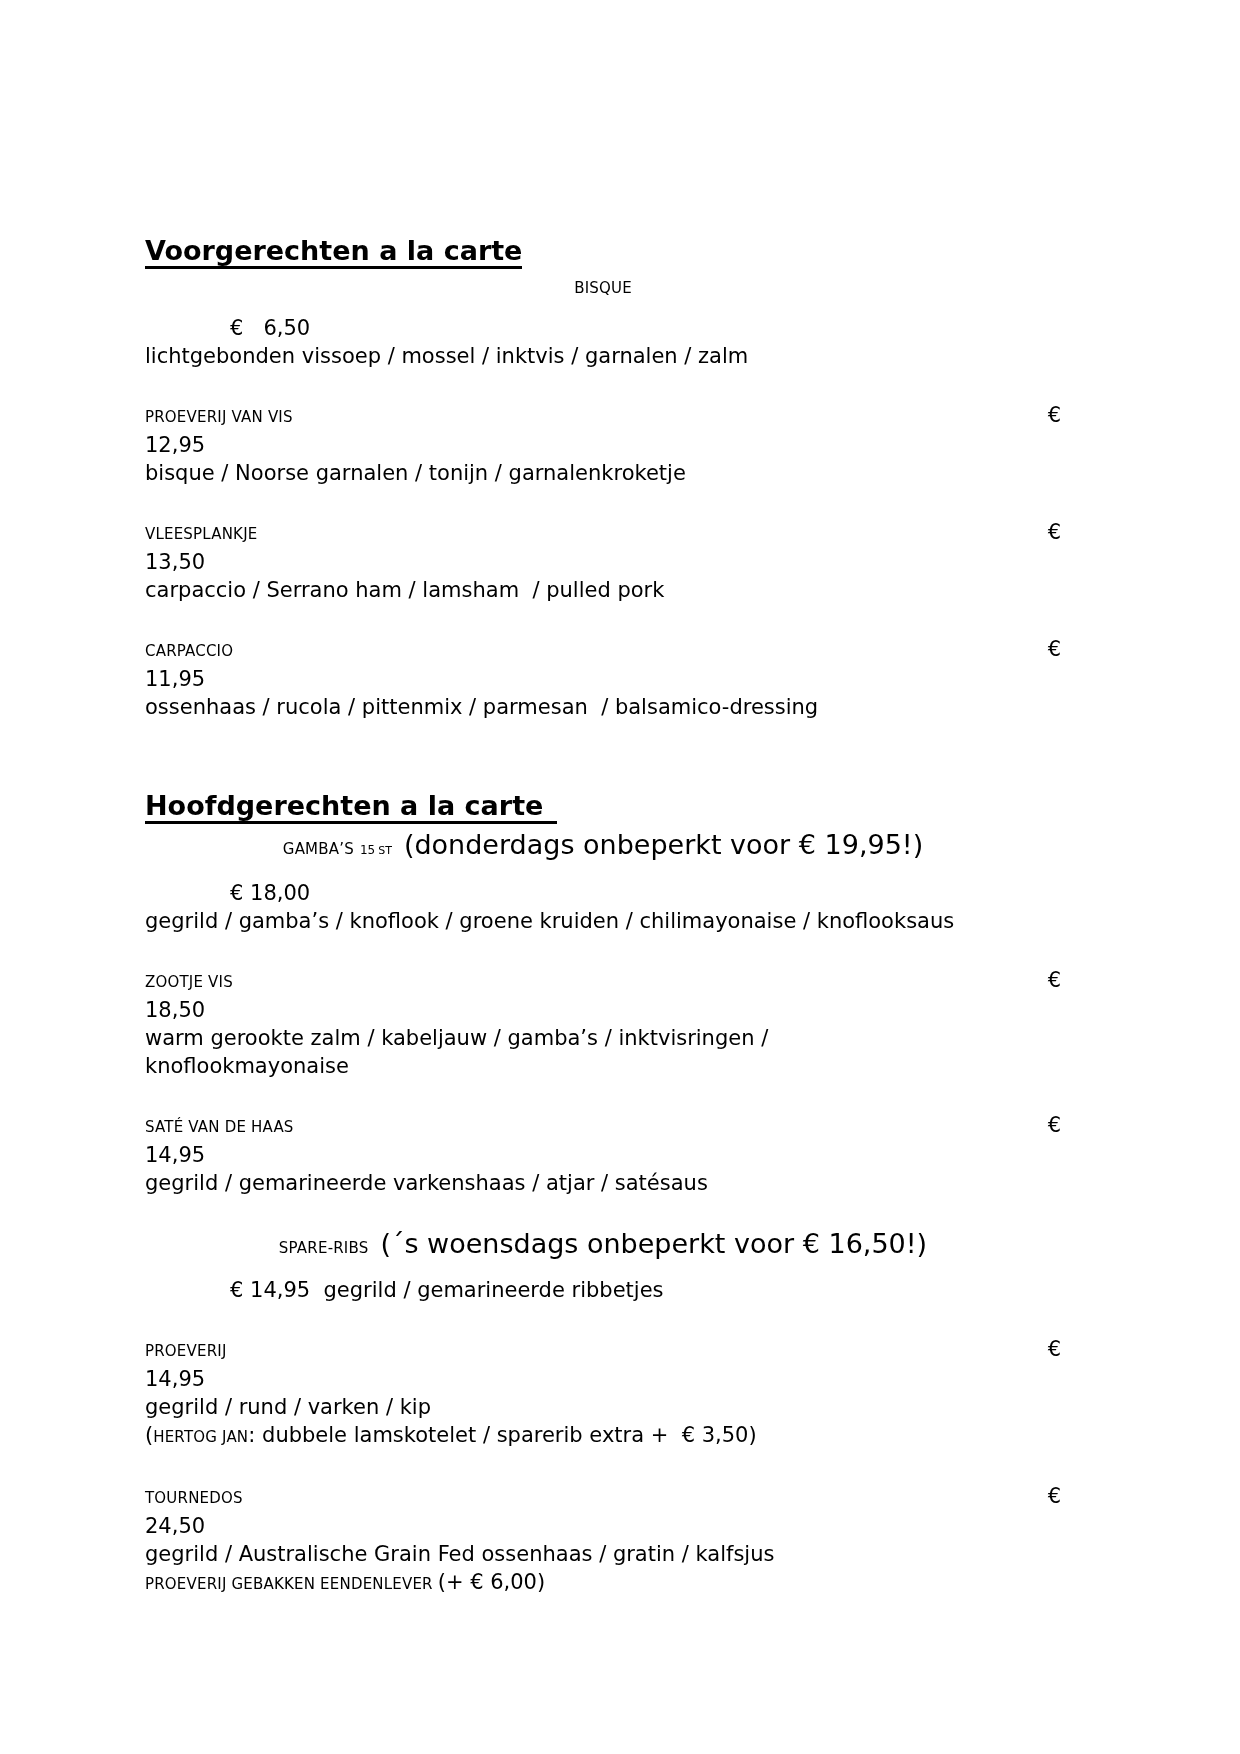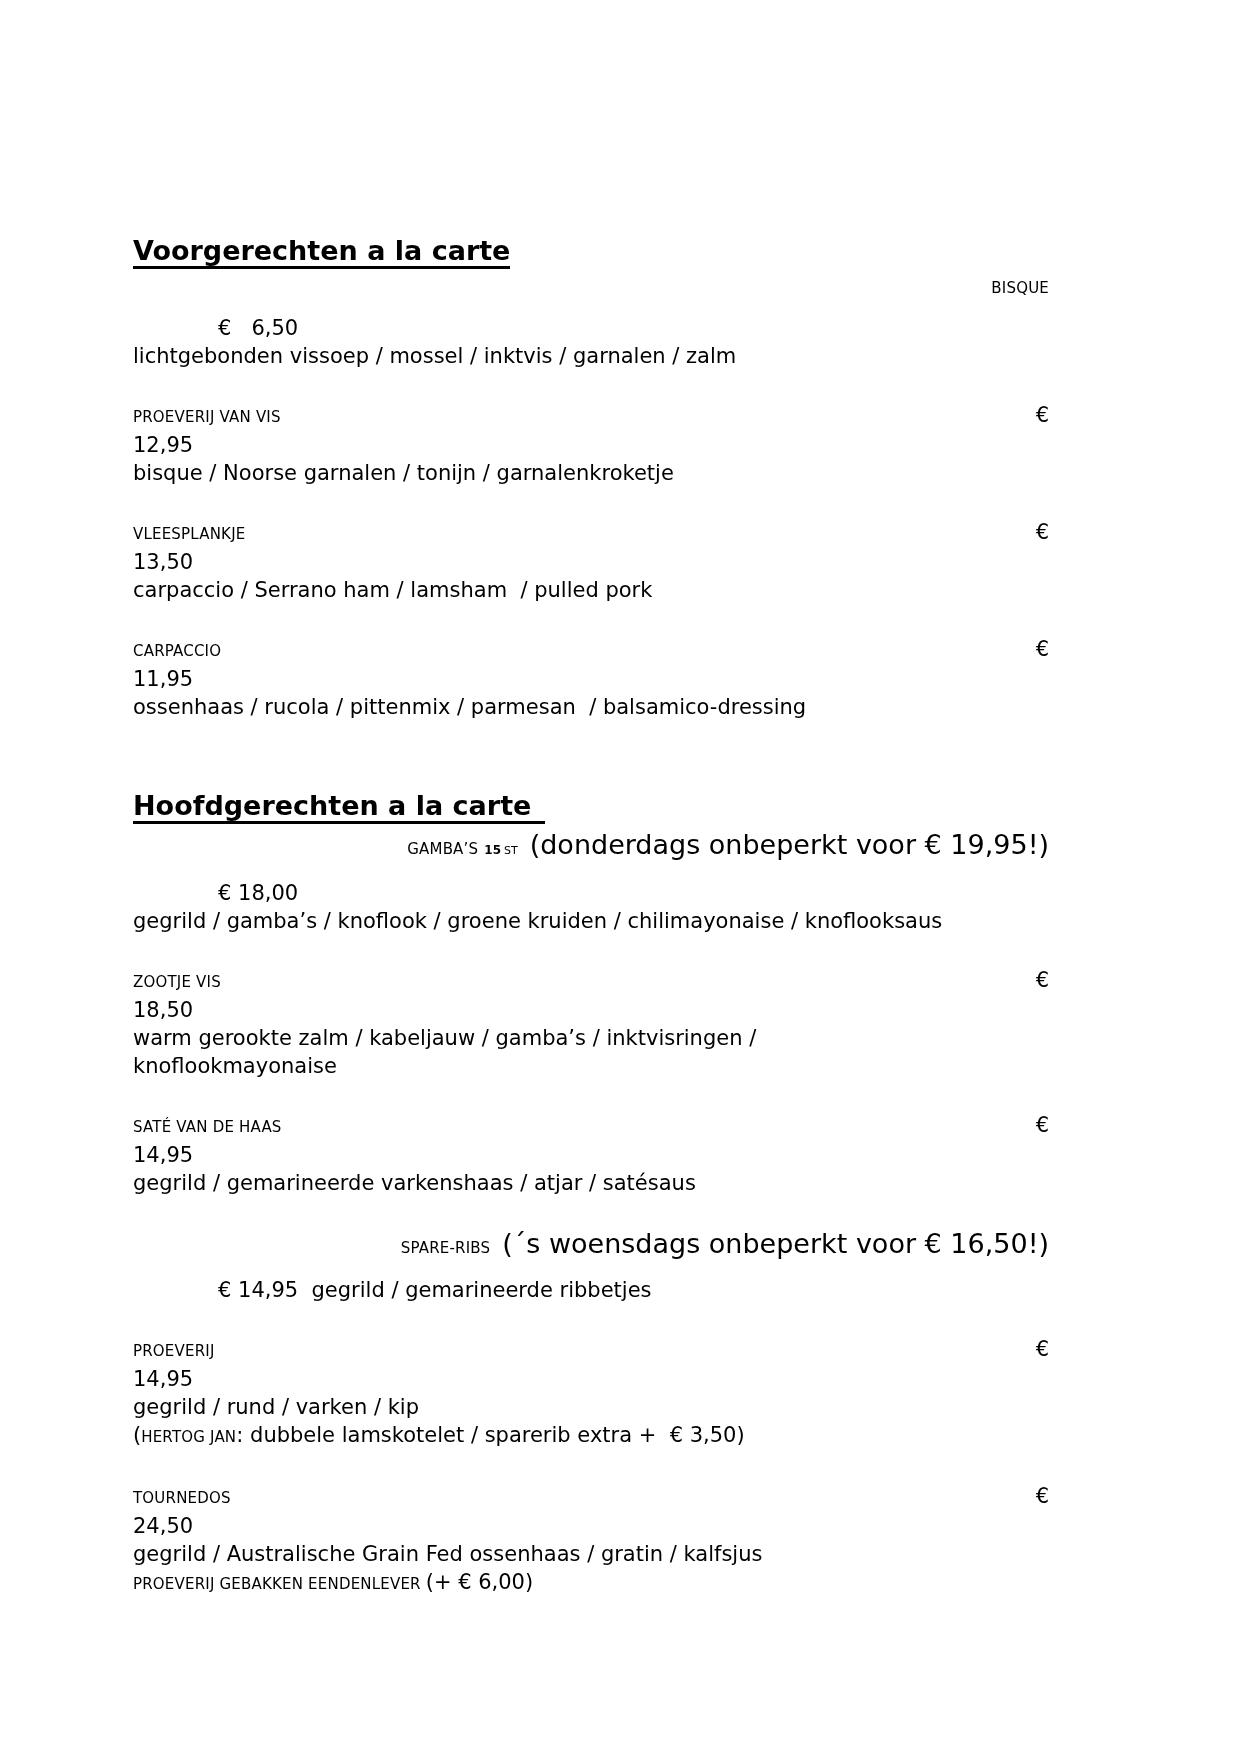--- a/index.html
+++ b/index.html
@@ -3,38 +3,38 @@
 <meta charset="utf-8">
 <style>
   html,body { margin:0; padding:0; }
   body {
     width:1240px; height:1754px;
     background:#ffffff;
     font-family:"DejaVu Sans", sans-serif;
     color:#000000;
   }
   .page { position:relative; width:1240px; height:1754px; background:#ffffff; overflow:hidden; }
-  .content { position:absolute; left:133px; top:0; width:916px; padding-top:234px; }
+  .content { position:absolute; left:145px; top:0; width:916px; padding-top:234px; }
 
   .stitle { margin:0 0 9px 0; font-size:27px; font-weight:bold; line-height:34px; }
   .stitle .u { display:inline-block; line-height:31px; border-bottom:3px solid #000; }
   .stitle .u.trail { padding-right:14px; }
   .section-gap { margin-top:68px; }
 
   .item { margin-top:35px; }
   .item.first { margin-top:0; }
 
-  .hrow { display:flex; justify-content:flex-end; align-items:baseline;
+  .hrow { display:flex; justify-content:center; align-items:baseline;
           font-size:15px; line-height:20px; margin-bottom:4px; }
   .hrow.spread { justify-content:space-between;gap:12px; }
   .hrow.with-note { line-height:24px; }
   .caps { white-space:pre; letter-spacing:0.2px; }
   .euro { font-size:21px; }
   .note { font-size:27px; margin-left:12px; white-space:pre-wrap; }
-  .q1 { font-size:12px; margin-left:6px;font-weight:bold; }
+  .q1 { font-size:12px; margin-left:6px; }
   .q2 { font-size:11px; margin-left:3px; }
 
   .line { font-size:21px; line-height:28px; white-space:pre-wrap; }
   .indent { padding-left:85px;margin-top:16px; }
   .inline-caps { font-size:15px; letter-spacing:0.2px;text-align:center; }
 </style>
 </head>
 <body>
 
 <div class="page">

